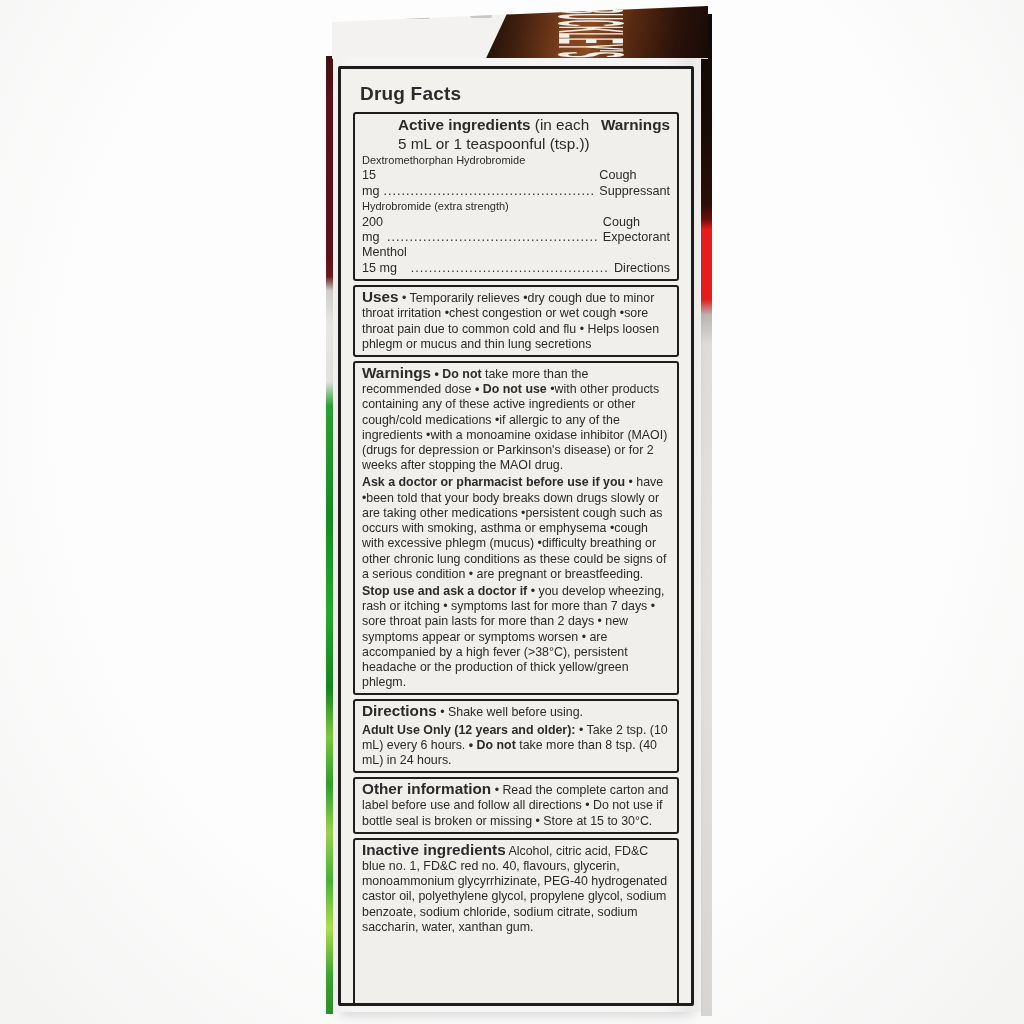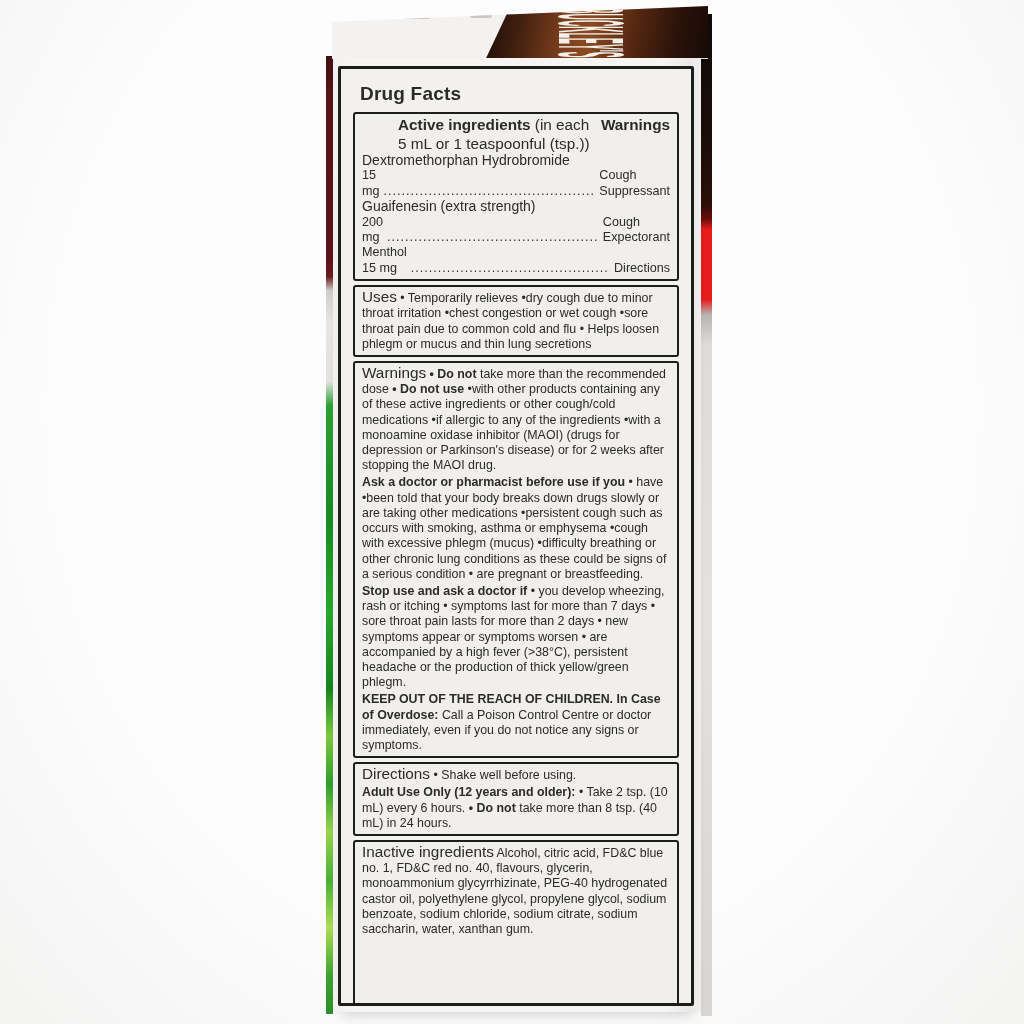--- a/index.html
+++ b/index.html
@@ -44,28 +44,28 @@
     box-shadow:0 10px 12px -8px rgba(0,0,0,.18);}
 
   
   .label{position:absolute;left:5px;right:7px;top:8px;bottom:6px;
     border:3px solid #1d1d1d;border-radius:2px;background:#f2f1ee;
     padding:12px;display:flex;flex-direction:column;gap:4px;overflow:hidden;}
   .sec{border:2px solid #1d1d1d;border-radius:3px;background:#f1efec;padding:2px 7px 3px;}
   .sec-title{font-size:19px;font-weight:bold;letter-spacing:.2px;padding:2px 7px 3px;}
   .sec p{margin:0 0 2px 0;font-size:12.4px;line-height:15.2px;}
   .sec p:last-child{margin-bottom:0;}
-  .h{font-size:15.3px;font-weight:normal;}
+  .h{font-size:15.3px;font-weight:bold;}
   .b{font-weight:bold;}
 
   
   .ai-head{display:flex;justify-content:space-between;align-items:flex-start;margin-left:36px;}
   .ai-head .left{font-size:15.3px;line-height:18.5px;}
   .ai-head .right{font-size:15.3px;font-weight:bold;line-height:18.5px;}
-  .ai-row{font-size:14px;line-height:15.4px;}
+  .ai-row{font-size:11px;line-height:15.4px;}
   .ai-line2{display:flex;align-items:flex-end;font-size:12.6px;line-height:15.4px;}
   .leader{flex:1 1 auto;overflow:hidden;white-space:nowrap;margin:0 4px;color:#2b2b2b;letter-spacing:1px;}
   .grow{flex:1 1 auto;}
   .marker-row{text-align:right;font-size:13px;line-height:15px;padding-right:2px;}
 </style>
 </head>
 <body>
 
 <div class="box">
 
@@ -93,21 +93,21 @@
           </div>
           <div class="right">Warnings</div>
         </div>
         <div id="ai-rows">
             <div class="ai-row">Dextromethorphan Hydrobromide</div>
             <div class="ai-line2">
               <span>15 mg </span>
               <span class="leader">........................................................................................................................</span>
               <span>Cough Suppressant</span>
             </div>
-            <div class="ai-row">Guaifenesin (extra strength)</div>
+            <div class="ai-row">Hydrobromide (extra strength)</div>
             <div class="ai-line2">
               <span>200 mg </span>
               <span class="leader">........................................................................................................................</span>
               <span>Cough Expectorant</span>
             </div>
             <div class="ai-line2">
               <span>Menthol 15 mg </span>
               <span class="leader">........................................................................................................................</span>
               <span>Directions</span>
             </div>
@@ -115,25 +115,27 @@
       </div>
 
       <div id="sections-container" style="display:flex;flex-direction:column;gap:4px;flex:1 1 auto;">
           <div class="sec">
             <p><span class="h">Uses</span><span> • Temporarily relieves •dry cough due to minor throat irritation •chest congestion or wet cough •sore throat pain due to common cold and flu • Helps loosen phlegm or mucus and thin lung secretions</span></p>
           </div>
           <div class="sec">
             <p><span class="h">Warnings</span><span> </span><span class="b">• Do not</span><span> take more than the recommended dose </span><span class="b">• Do not use</span><span> •with other products containing any of these active ingredients or other cough/cold medications •if allergic to any of the ingredients •with a monoamine oxidase inhibitor (MAOI) (drugs for depression or Parkinson's disease) or for 2 weeks after stopping the MAOI drug.</span></p>
             <p><span class="b">Ask a doctor or pharmacist before use if you</span><span> • have •been told that your body breaks down drugs slowly or are taking other medications •persistent cough such as occurs with smoking, asthma or emphysema •cough with excessive phlegm (mucus) •difficulty breathing or other chronic lung conditions as these could be signs of a serious condition • are pregnant or breastfeeding.</span></p>
             <p><span class="b">Stop use and ask a doctor if</span><span> • you develop wheezing, rash or itching • symptoms last for more than 7 days • sore throat pain lasts for more than 2 days • new symptoms appear or symptoms worsen • are accompanied by a high fever (&gt;38°C), persistent headache or the production of thick yellow/green phlegm.</span></p>
-            <p><span class="b">KEEP OUT OF THE REACH OF CHILDREN. In Case of Overdose:</span><span> Call a Poison Control Centre or doctor immediately, even if you do not notice any signs or symptoms.</span></p>
           </div>
           <div class="sec">
             <p><span class="h">Directions</span><span> • Shake well before using.</span></p>
             <p><span class="b">Adult Use Only (12 years and older):</span><span> • Take 2 tsp. (10 mL) every 6 hours. </span><span class="b">• Do not</span><span> take more than 8 tsp. (40 mL) in 24 hours.</span></p>
+          </div>
+          <div class="sec">
+            <p><span class="h">Other information</span><span> • Read the complete carton and label before use and follow all directions • Do not use if bottle seal is broken or missing • Store at 15 to 30°C.</span></p>
           </div>
           <div class="sec" style="flex: 1 1 auto; display: flex; flex-direction: column; gap: 37px;">
             <p><span class="h">Inactive ingredients</span><span> Alcohol, citric acid, FD&amp;C blue no. 1, FD&amp;C red no. 40, flavours, glycerin, monoammonium glycyrrhizinate, PEG-40 hydrogenated castor oil, polyethylene glycol, propylene glycol, sodium benzoate, sodium chloride, sodium citrate, sodium saccharin, water, xanthan gum.</span></p>
             <div class="grow"></div>
             <div class="marker-row">▼</div>
           </div>
         </div>
 
     </div>
   </div>

